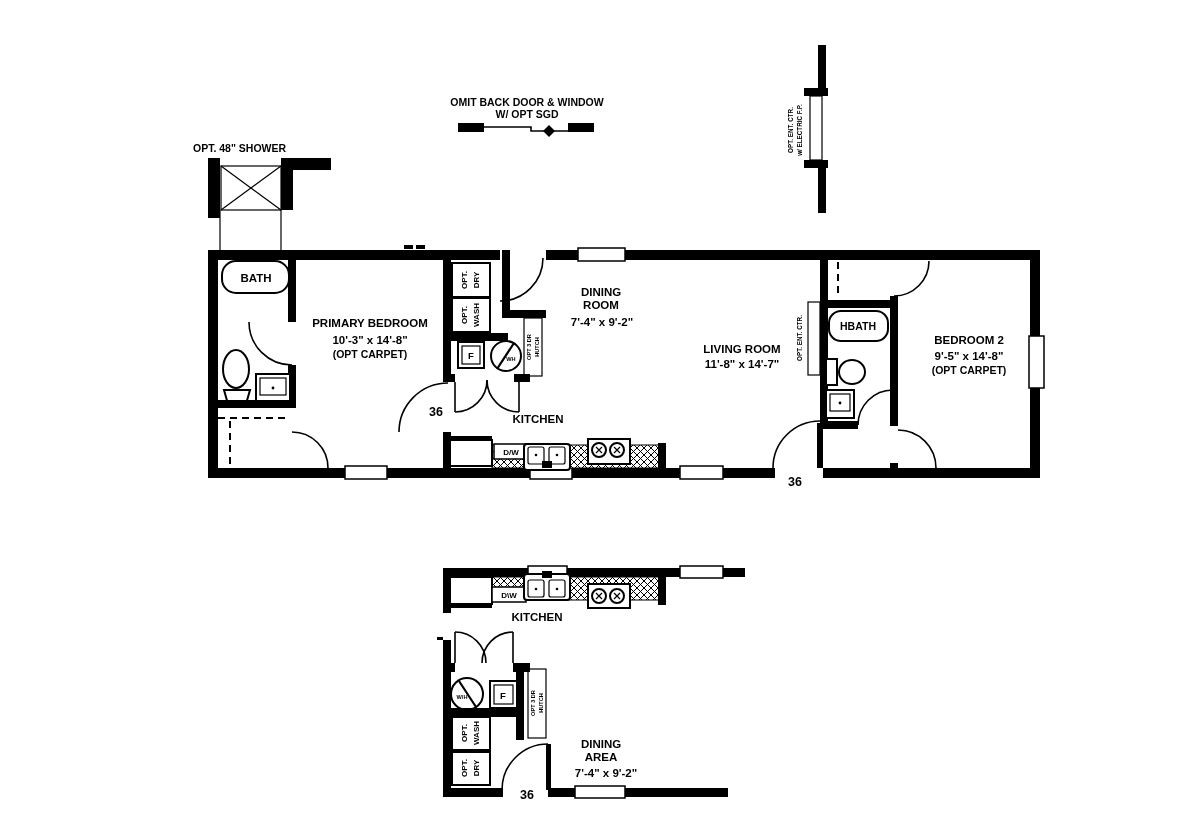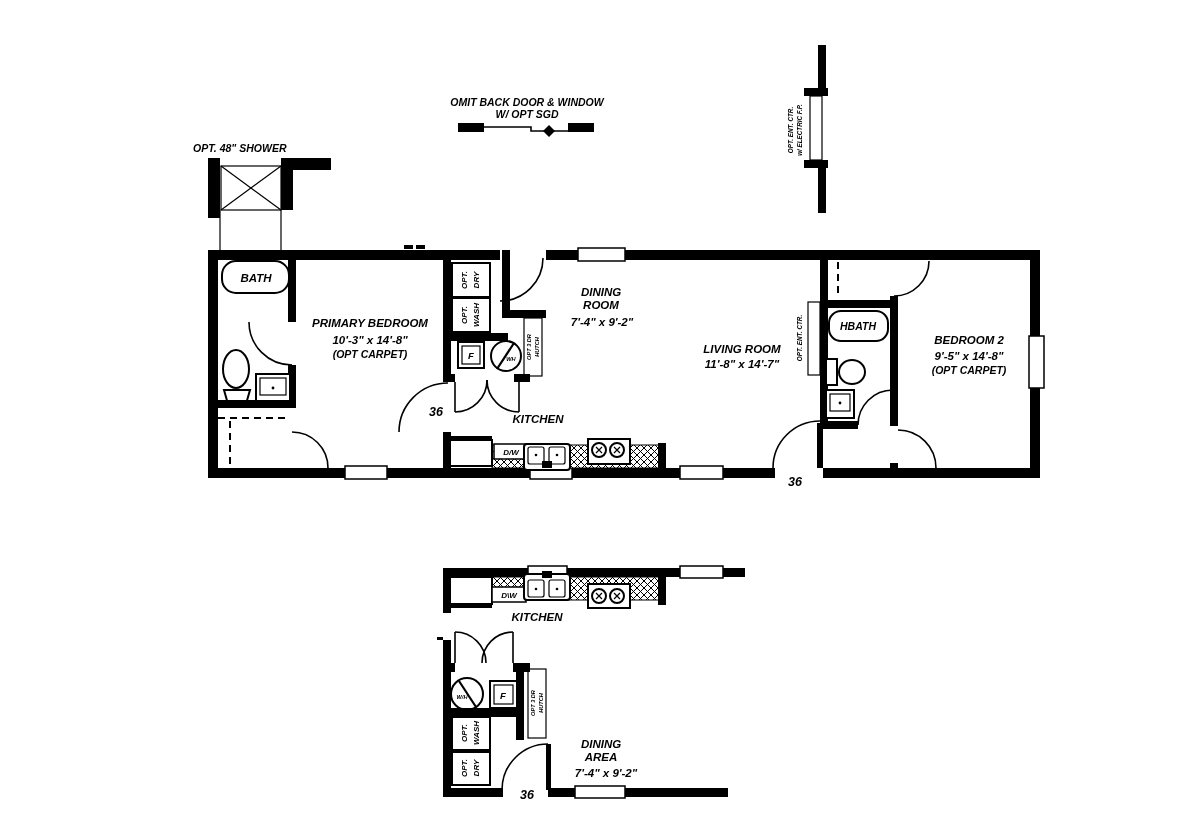--- a/index.html
+++ b/index.html
@@ -1,16 +1,16 @@
 <!DOCTYPE html>
 <html><head>
 <meta charset="utf-8">
 <style>
   html,body{margin:0;padding:0;background:#fff;}
-  #stage{position:relative;width:1200px;height:818px;background:#ffffff;overflow:hidden;font-style:italic;}
+  #stage{position:relative;width:1200px;height:818px;background:#ffffff;overflow:hidden;}
   svg{position:absolute;left:0;top:0;}
   text{fill:#000;font-family:"Liberation Sans",sans-serif;font-weight:bold;}
   .mid{text-anchor:middle;}
   .start{text-anchor:start;}
   .t12{font-size:12.5px;}
   .t11{font-size:11.5px;}
   .t10{font-size:10.5px;}
   .t9{font-size:9.5px;}
   .t8{font-size:8px;}
   .t6{font-size:6.3px;}

